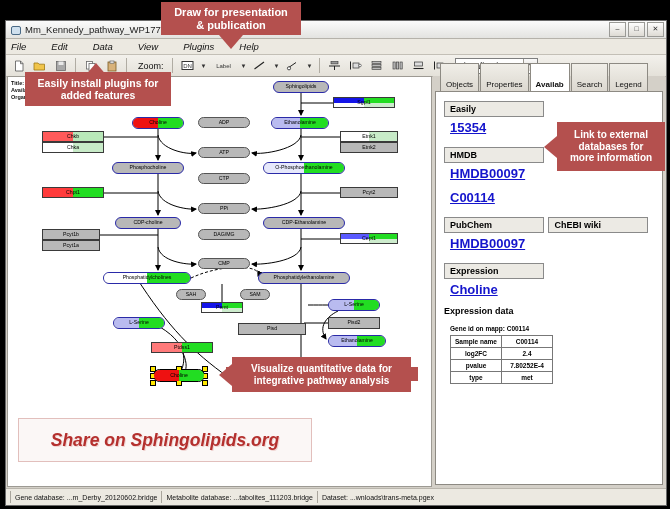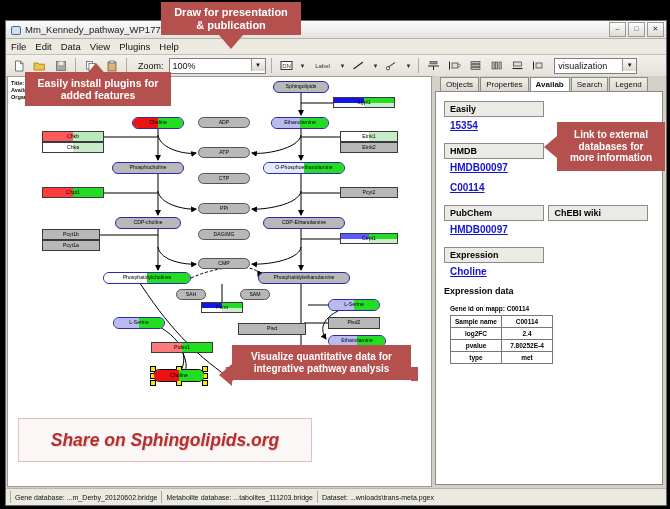--- a/index.html
+++ b/index.html
@@ -10,21 +10,21 @@
 
   
   .titlebar{position:relative;height:17px;background:linear-gradient(#fbfbfb,#e3e3e0);border-bottom:1px solid #b5b2aa;display:flex;align-items:center;padding-left:4px;}
   .tb-ico{width:11px;height:11px;margin-right:4px;position:relative;}
   .tb-ico:before{content:"";position:absolute;left:1px;top:2px;width:8px;height:7px;border:1px solid #4a6a86;border-radius:2px;background:#cfe0ee;}
   .tb-title{font-size:9.5px;color:#202020;white-space:nowrap;overflow:hidden;}
   .tb-btns{position:absolute;right:2px;top:1px;display:flex;gap:2px;}
   .tb-b{width:15px;height:13px;border:1px solid #9a9a96;background:linear-gradient(#fdfdfd,#dedbd4);font-size:7px;line-height:11px;text-align:center;color:#333;}
 
   
-  .menubar{height:15px;background:#ece9e1;border-bottom:1px solid #c3bfb6;display:flex;align-items:center;padding-left:5px;gap:9px;}
+  .menubar{height:15px;background:#ece9e1;border-bottom:1px solid #c3bfb6;display:flex;align-items:center;padding-left:5px;gap:25px;font-style:italic;}
   .menuitem{font-size:9.5px;color:#111;cursor:default;}
 
   
   .toolbar{height:21px;background:linear-gradient(#f3f1ec,#e4e1d9);border-bottom:1px solid #b9b5ac;display:flex;align-items:center;padding:0 3px;gap:2px;}
   .tbtn{width:17px;height:17px;display:flex;align-items:center;justify-content:center;border:1px solid transparent;}
   .sep{width:1px;height:15px;background:#b0aca3;margin:0 3px;}
   .zlbl{font-size:9px;color:#111;margin:0 3px 0 6px;}
   .combo{height:14px;border:1px solid #7f7f7f;background:#fff;display:flex;align-items:center;font-size:9px;color:#111;padding-left:3px;position:relative;}
   .combo .arw{position:absolute;right:0;top:0;width:13px;height:12px;background:linear-gradient(#fafafa,#dcd9d2);border-left:1px solid #9a968e;display:flex;align-items:center;justify-content:center;font-size:6px;}
   #zoom-combo{width:92px;}
@@ -49,25 +49,25 @@
   .hl{left:0;width:50%;}
   .hr{right:0;width:50%;}
 
   svg.edges{position:absolute;left:0;top:0;width:423px;height:430px;pointer-events:none;}
 
   
   .handles span{position:absolute;width:4px;height:4px;background:#ffe800;border:1px solid #000;}
 
   
   .tabs{display:flex;align-items:flex-end;height:15px;padding-left:7px;background:#d4d0c8;}
-  .tab{font-size:8px;padding:2px 5px 2px;border:1px solid #8d8a83;border-bottom:none;background:linear-gradient(#f0eee8,#dcd8d0);margin-right:1px;color:#111;}
+  .tab{font-size:8px;padding:16px 5px 2px;border:1px solid #8d8a83;border-bottom:none;background:linear-gradient(#f0eee8,#dcd8d0);margin-right:1px;color:#111;}
   .tab.active{background:#fff;padding-bottom:3px;position:relative;top:1px;font-weight:bold;}
   .panelbody{flex:1;background:#fff;border:1px solid #8d8a83;margin:0 2px 2px 2px;position:relative;overflow:hidden;padding:6px 8px;}
   .secthead{display:inline-block;min-width:88px;border:1px solid #8a8a8a;background:#eceae4;font-size:9px;font-weight:bold;padding:2px 5px;color:#000;margin-bottom:3px;}
-  .link{display:block;font-size:10px;color:#1414cc;text-decoration:underline;margin:0 0 9px 6px;font-weight:bold;}
+  .link{display:block;font-size:13px;color:#1414cc;text-decoration:underline;margin:0 0 9px 6px;font-weight:bold;}
   .plain{display:block;font-size:7.5px;color:#000;margin:0 0 9px 6px;font-weight:bold;}
   .exphead{font-size:9px;font-weight:bold;color:#000;margin:2px 0 9px 0;}
   .geneid{font-size:6.5px;font-weight:bold;color:#000;margin:0 0 3px 6px;}
   table.expr{border-collapse:collapse;margin-left:6px;border:1px solid #777;}
   table.expr td{border:1px solid #777;font-size:6.5px;font-weight:bold;text-align:center;padding:2px 4px;min-width:42px;color:#000;}
 
   
   .status{position:absolute;left:0;right:0;bottom:0;height:16px;background:#ece9e1;border-top:1px solid #b9b5ac;display:flex;align-items:center;font-size:7px;color:#111;padding-left:4px;}
   .statcell{border-left:1px solid #a9a59c;padding:0 4px;height:12px;display:flex;align-items:center;white-space:nowrap;}
 
@@ -131,24 +131,20 @@
           </svg>
     </div>
     <div class="tbtn">
       <svg width="12" height="12" viewBox="0 0 12 12">
             <rect x="2" y="2" width="8" height="9" fill="#d8b27a" stroke="#7a5a22" stroke-width=".8"></rect>
             <rect x="4" y="1" width="4" height="2.2" fill="#eee" stroke="#666" stroke-width=".7"></rect>
           </svg>
     </div>
     <div class="sep"></div>
     <div class="zlbl">Zoom:</div>
-    <div class="combo" id="zoom-combo">
-      <span>100%</span>
-      <span class="arw">▼</span>
-    </div>
     <div class="sep"></div>
     <div class="tbtn">
       <svg width="13" height="11" viewBox="0 0 13 11">
             <rect x="1" y="1.5" width="11" height="8" fill="#fff" stroke="#333" stroke-width="1"></rect>
             <text x="6.5" y="7.5" font-size="6" text-anchor="middle" fill="#333" font-family="Liberation Sans">DN</text>
           </svg>
     </div>
     <span class="drop">▼</span>
     <div class="tbtn" style="width:24px">
       <span style="font-size:6px;color:#333">Label</span>
@@ -487,21 +483,21 @@
 
  <div class="callout" id="co-plugins" style="left:25px;top:72px;width:146px;height:34px;font-size:10.5px;white-space:pre-line;">Easily install plugins for
 added features</div>
  <div class="arrow-d" style="left:84px;top:63px;transform:rotate(180deg)"></div>
 
  <div class="callout" id="co-external" style="left:557px;top:122px;width:108px;height:49px;font-size:10px;white-space:pre-line;">Link  to external
 databases  for
 more information</div>
  <div class="arrow-l" style="left:544px;top:136px"></div>
 
- <div class="callout" id="co-visualize" style="left:232px;top:345px;width:179px;height:35px;font-size:10px;white-space:pre-line;">Visualize quantitative data  for
+ <div class="callout" id="co-visualize" style="left:232px;top:357px;width:179px;height:35px;font-size:10px;white-space:pre-line;">Visualize quantitative data  for
 integrative pathway analysis</div>
  <div class="arrow-l" style="left:219px;top:364px"></div>
  <div class="tab-l" style="left:226px;top:367px"></div>
  <div class="tab-r" style="left:411px;top:367px"></div>
 
  <div class="banner">
    <span>Share on Sphingolipids.org</span>
  </div>
 </div>
 

